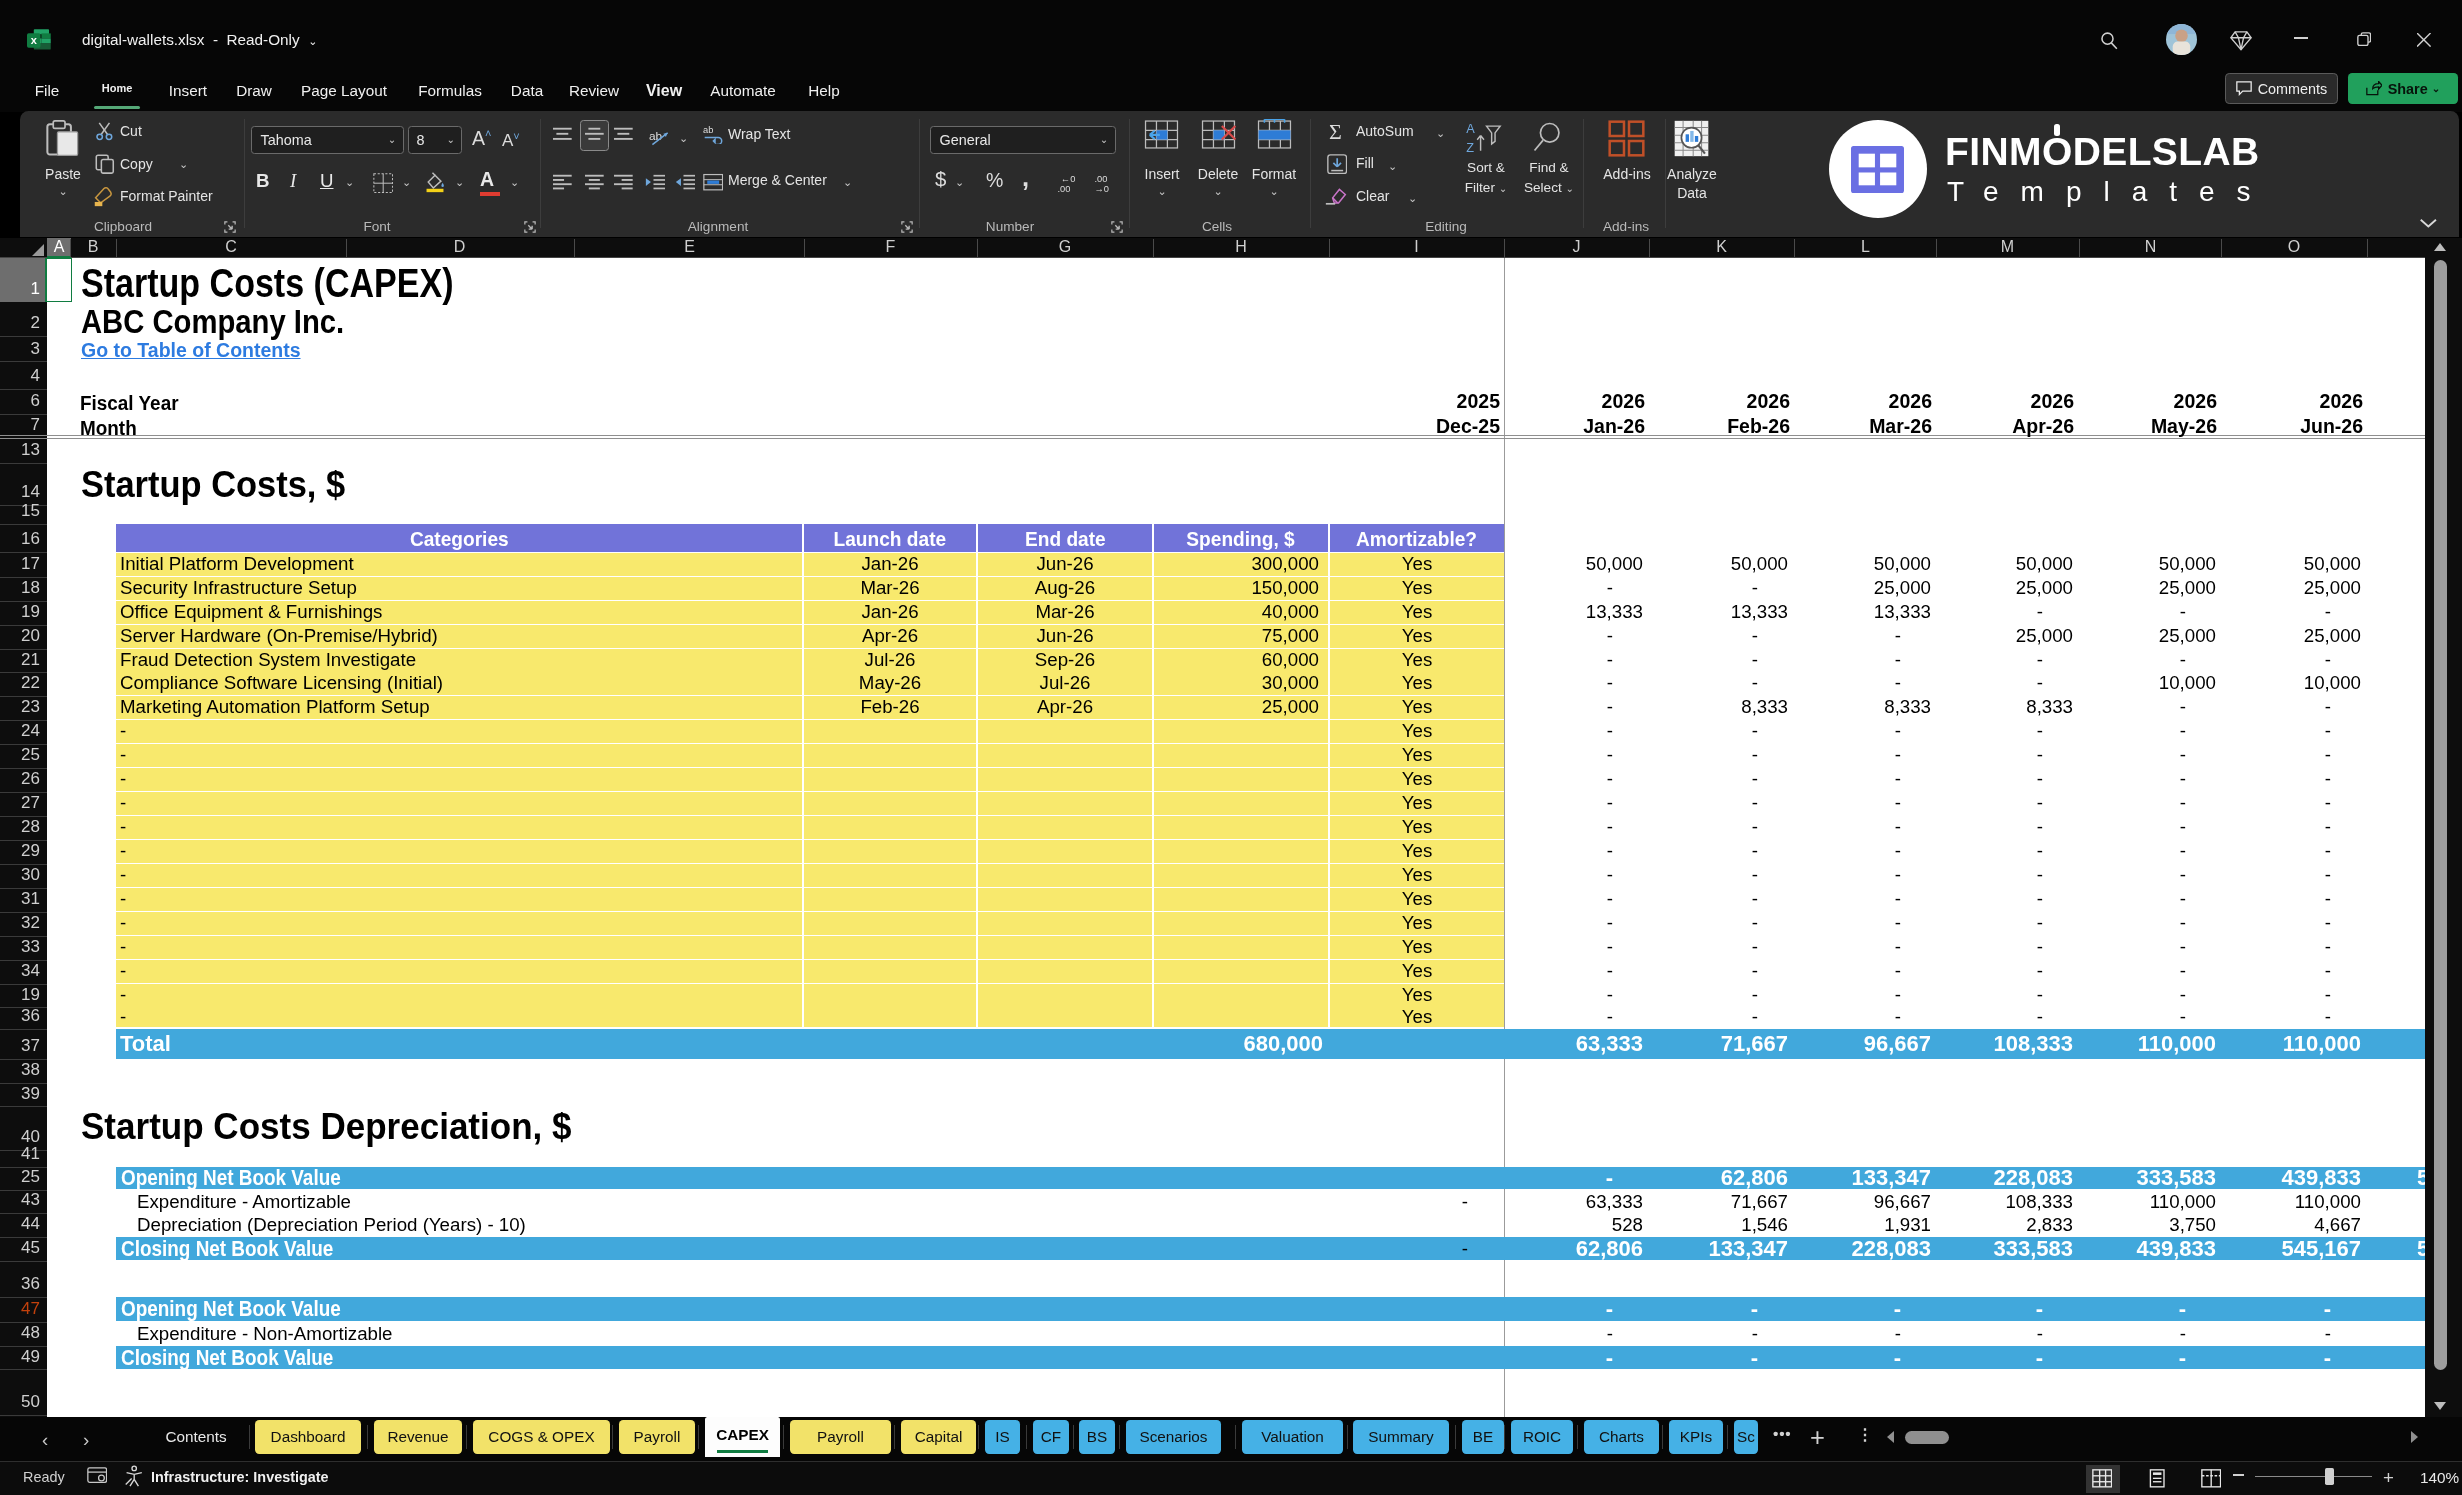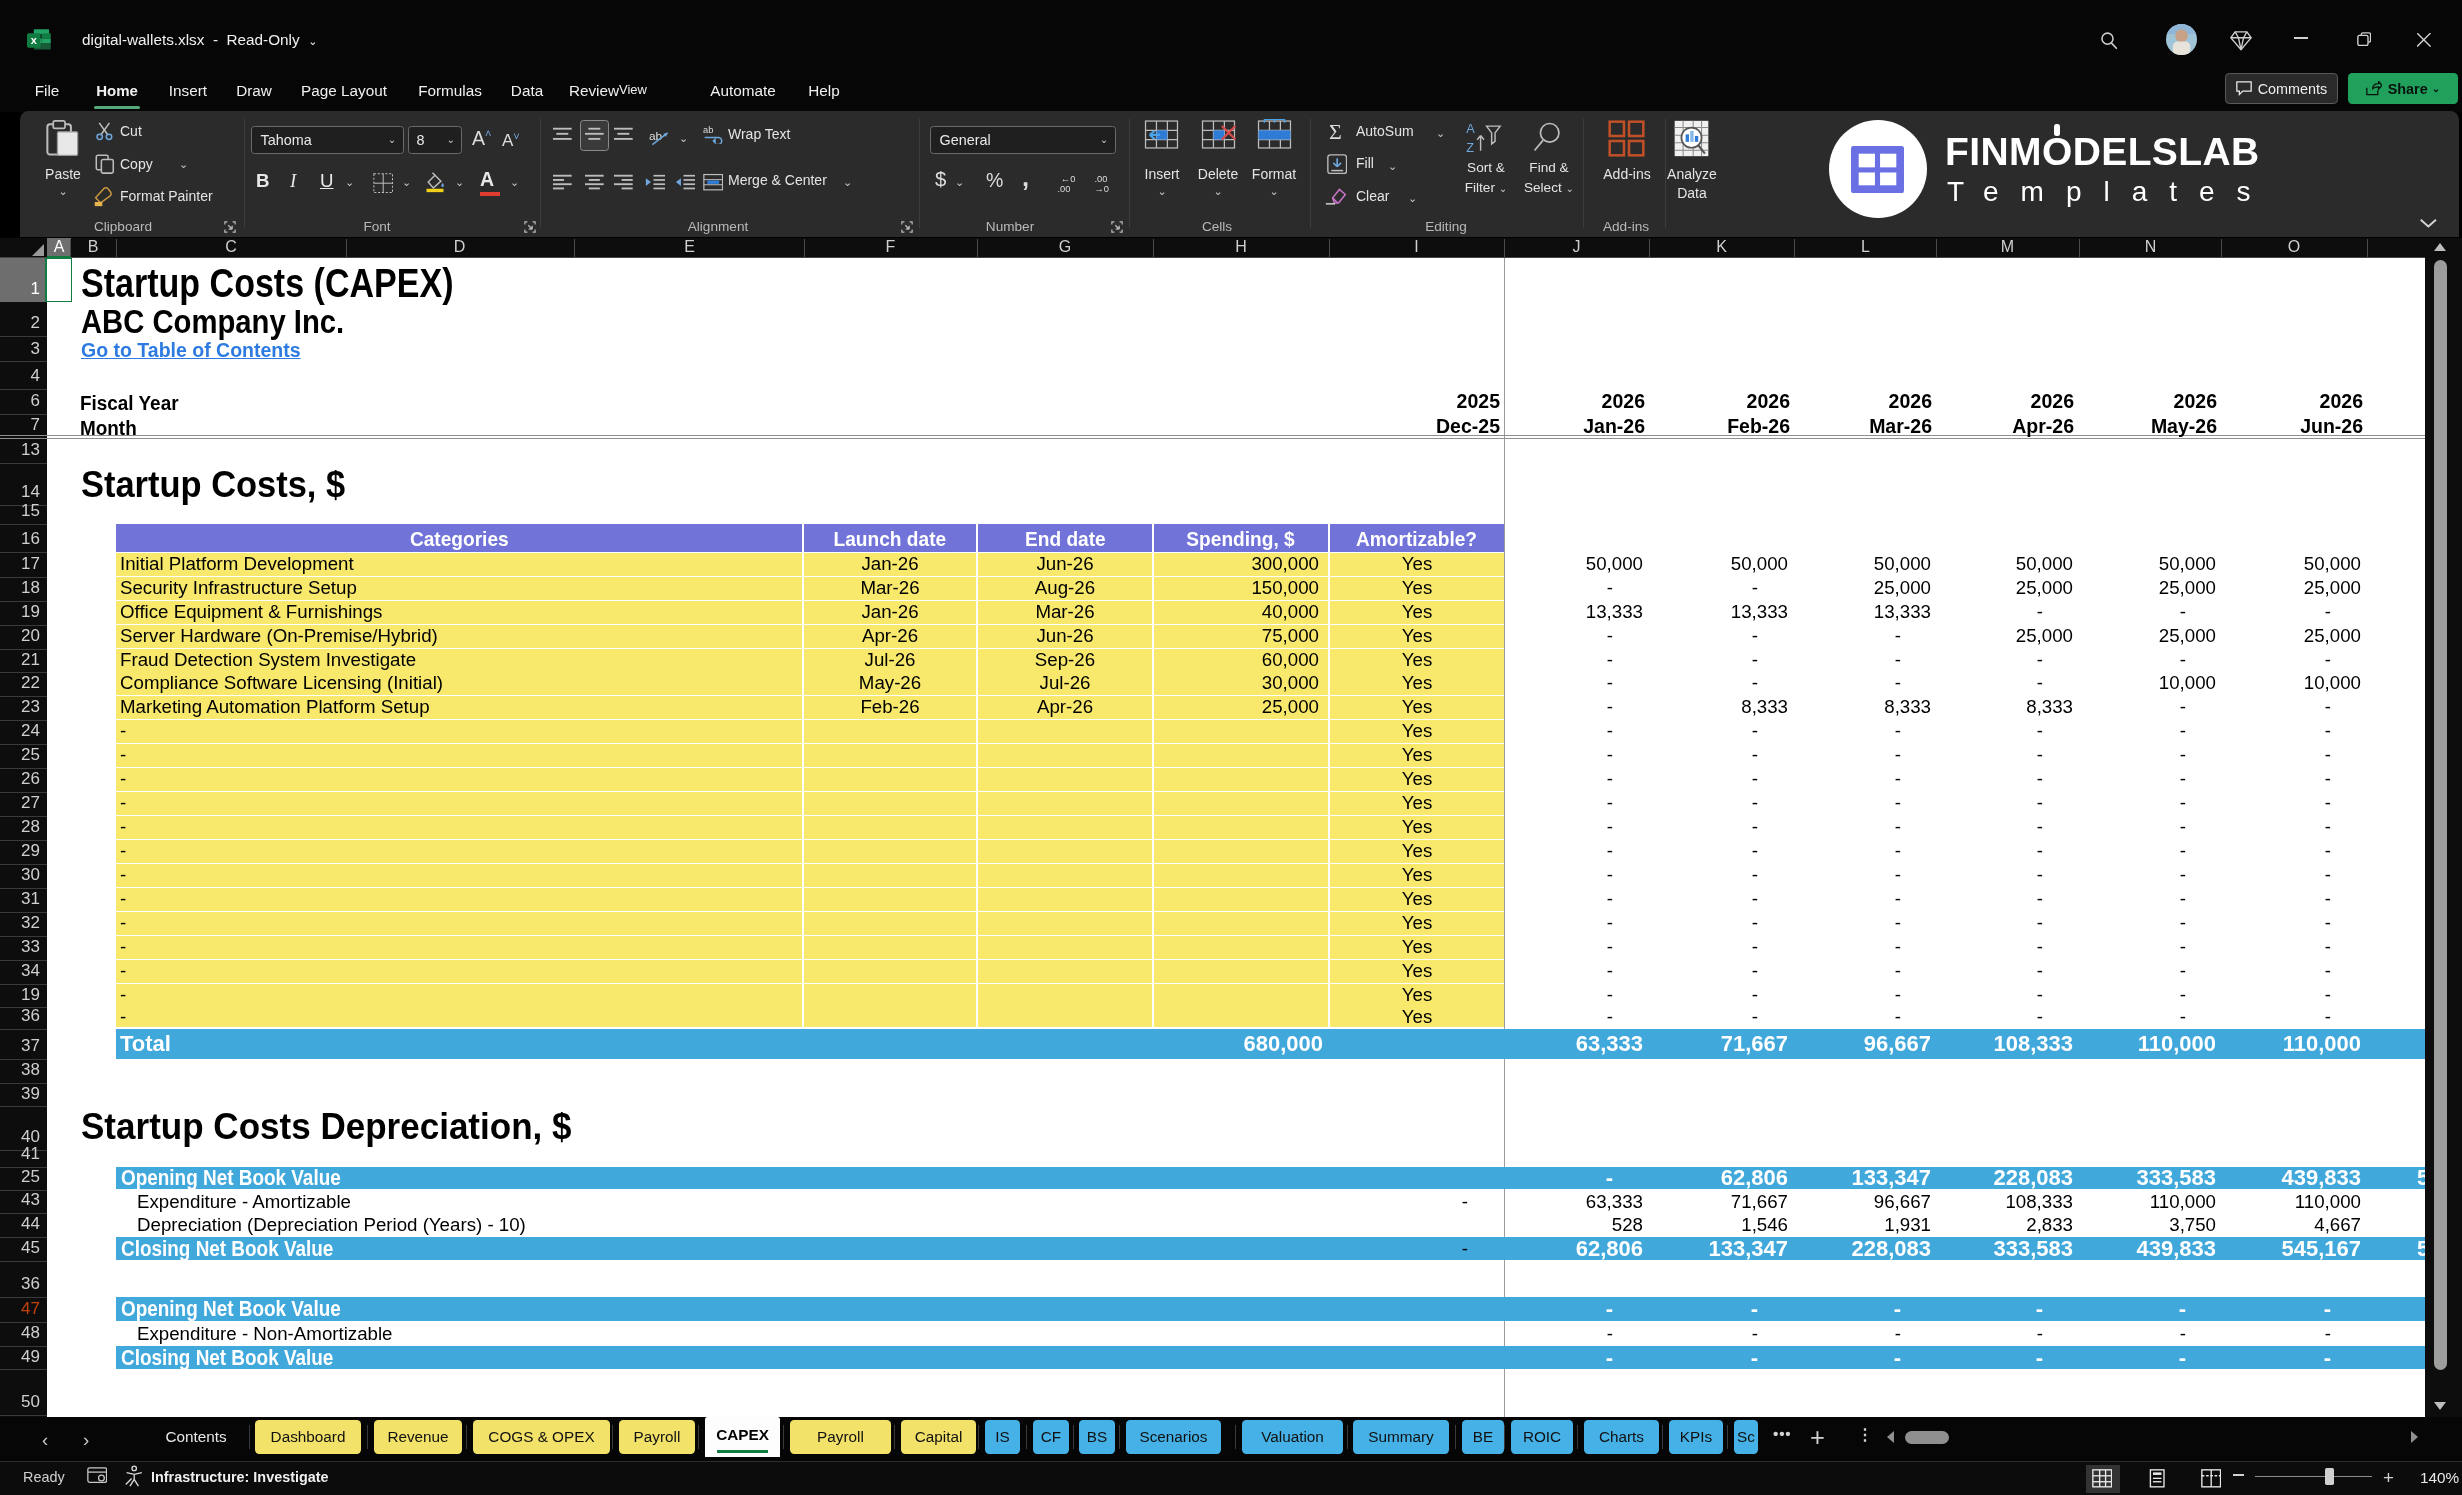--- a/index.html
+++ b/index.html
@@ -53,28 +53,28 @@
 <div class="a" style="left:2294px;top:37px;width:14.4px;height:1.7px;background:#d0d0d0"></div>
 <svg class="a" style="left:2357px;top:32px" width="14.4" height="14.4" viewBox="0 0 17 17" fill="none" stroke="#d0d0d0" stroke-width="1.6">
     <rect x="1" y="4" width="12" height="12" rx="2"></rect>
     <path d="M5 4 V3 a2 2 0 0 1 2-2 h7 a2 2 0 0 1 2 2 v7 a2 2 0 0 1-2 2 h-1"></path>
   </svg>
 <svg class="a" style="left:2417px;top:33px" width="13.6" height="13.6" viewBox="0 0 16 16" stroke="#d0d0d0" stroke-width="1.7">
     <line x1="0" y1="0" x2="16" y2="16"></line>
     <line x1="16" y1="0" x2="0" y2="16"></line>
   </svg>
 <div class="a" style="left:47px;top:82px;transform:translateX(-50%);font-size:15.3px;font-weight:normal;color:#f0f0f0">File</div>
-<div class="a" style="left:117px;top:82px;transform:translateX(-50%);font-size:15px;font-weight:bold;color:#f0f0f0">Home</div>
+<div class="a" style="left:117px;top:82px;transform:translateX(-50%);font-size:11px;font-weight:bold;color:#f0f0f0">Home</div>
 <div class="a" style="left:188px;top:82px;transform:translateX(-50%);font-size:15.3px;font-weight:normal;color:#f0f0f0">Insert</div>
 <div class="a" style="left:254px;top:82px;transform:translateX(-50%);font-size:15.3px;font-weight:normal;color:#f0f0f0">Draw</div>
 <div class="a" style="left:344px;top:82px;transform:translateX(-50%);font-size:15.3px;font-weight:normal;color:#f0f0f0">Page Layout</div>
 <div class="a" style="left:450px;top:82px;transform:translateX(-50%);font-size:15.3px;font-weight:normal;color:#f0f0f0">Formulas</div>
 <div class="a" style="left:527px;top:82px;transform:translateX(-50%);font-size:15.3px;font-weight:normal;color:#f0f0f0">Data</div>
 <div class="a" style="left:594px;top:82px;transform:translateX(-50%);font-size:15.3px;font-weight:normal;color:#f0f0f0">Review</div>
-<div class="a" style="left:633px;top:82px;transform:translateX(-50%);font-size:13px;font-weight:normal;color:#f0f0f0">View</div>
+<div class="a" style="left:664px;top:82px;transform:translateX(-50%);font-size:16px;font-weight:bold;color:#f0f0f0">View</div>
 <div class="a" style="left:743px;top:82px;transform:translateX(-50%);font-size:15.3px;font-weight:normal;color:#f0f0f0">Automate</div>
 <div class="a" style="left:824px;top:82px;transform:translateX(-50%);font-size:15.3px;font-weight:normal;color:#f0f0f0">Help</div>
 <div class="a" style="left:94px;top:106px;width:46px;height:3.4px;border-radius:1.7px;background:#55a877"></div>
 <div class="a" style="left:2225px;top:73px;width:113px;height:31px;border:0.8px solid #5a5a5a;border-radius:4.2px;background:#2a2a2a;display:flex;align-items:center;justify-content:center;color:#ededed;font-size:14.4px">
 <svg width="16" height="14.4" viewBox="0 0 19 17" fill="none" stroke="#ededed" stroke-width="1.5" style="margin-right:6px">
       <path d="M1 1 h17 v11 h-10 l-4 4 v-4 h-3 z"></path>
     </svg>Comments</div>
 <div class="a" style="left:2348px;top:73px;width:110px;height:31px;border-radius:4.2px;background:#21a05c;display:flex;align-items:center;justify-content:center;color:#07130b;font-size:14.4px;font-weight:bold">
 <svg width="16" height="14.4" viewBox="0 0 19 17" fill="none" stroke="#07130b" stroke-width="1.5" style="margin-right:6px">
       <path d="M1 8 v8 h13 v-5"></path>

